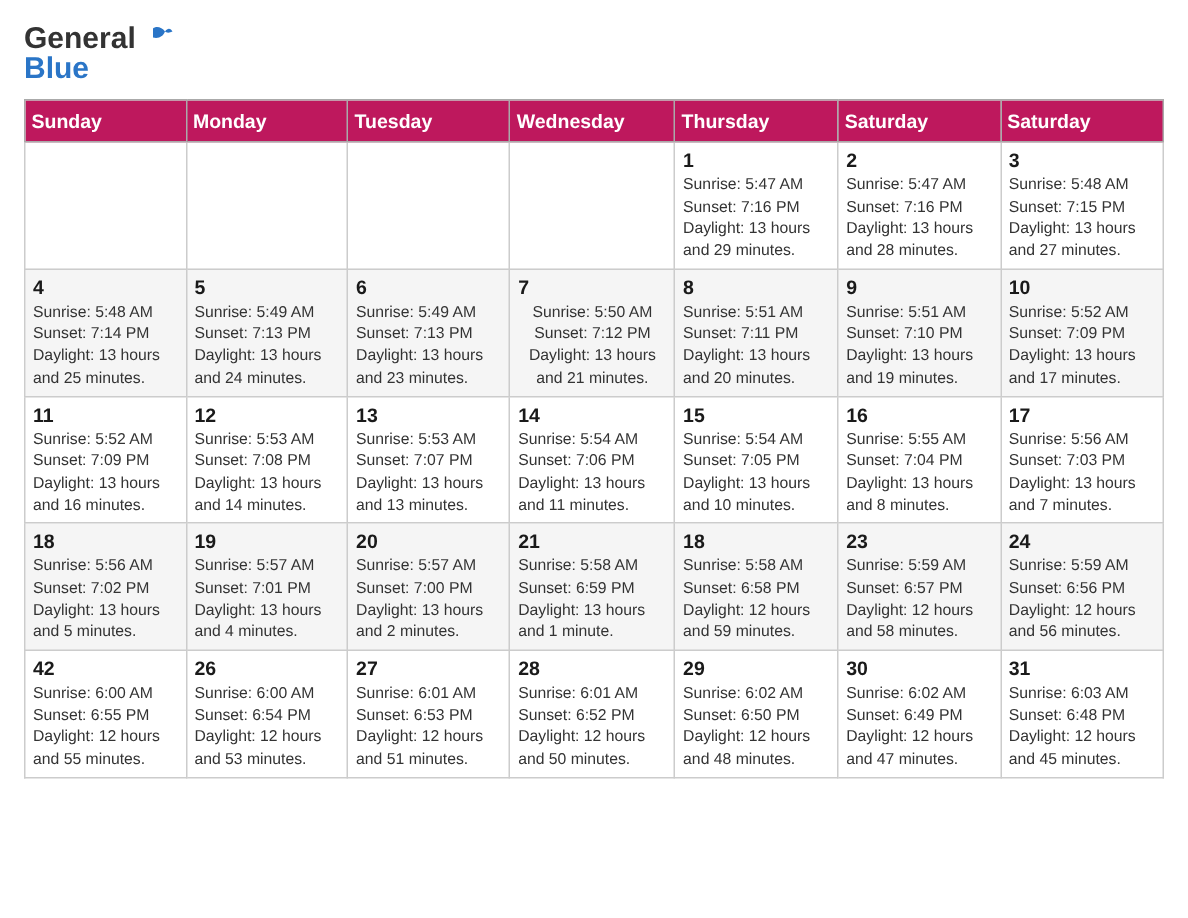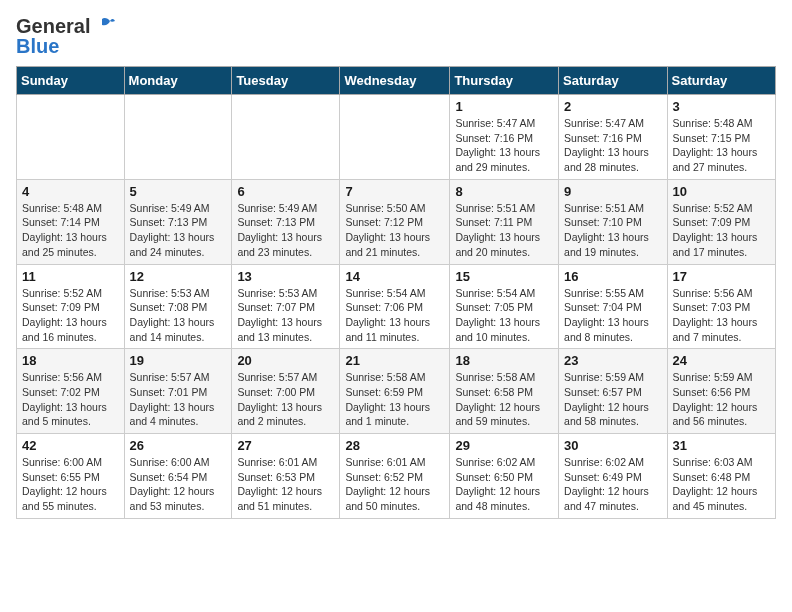--- a/index.html
+++ b/index.html
@@ -40,21 +40,21 @@
       font-size: 16px;
       font-weight: normal;
       color: #444;
     }
     .calendar {
       width: 100%;
       border-collapse: collapse;
       font-size: 11px;
     }
     .calendar thead tr th {
-      background-color: #0c4a6e;
+      background-color: #be185d;
       color: white;
       padding: 6px 4px;
       text-align: left;
       font-size: 13px;
       font-weight: bold;
       border: 1px solid #aaa;
     }
     .calendar tbody tr td {
       border: 1px solid #ccc;
       vertical-align: top;
@@ -157,21 +157,21 @@
         </td>
         <td>
           <div class="day-number">6</div>
           <div class="day-info" style="white-space: pre-line;">Sunrise: 5:49 AM
 Sunset: 7:13 PM
 Daylight: 13 hours
 and 23 minutes.</div>
         </td>
         <td>
           <div class="day-number">7</div>
-          <div class="day-info" style="white-space: pre-line;">Sunrise: 5:50 AM
+          <div class="day-info" style="white-space: pre-line; text-align: center;">Sunrise: 5:50 AM
 Sunset: 7:12 PM
 Daylight: 13 hours
 and 21 minutes.</div>
         </td>
         <td>
           <div class="day-number">8</div>
           <div class="day-info" style="white-space: pre-line;">Sunrise: 5:51 AM
 Sunset: 7:11 PM
 Daylight: 13 hours
 and 20 minutes.</div>

